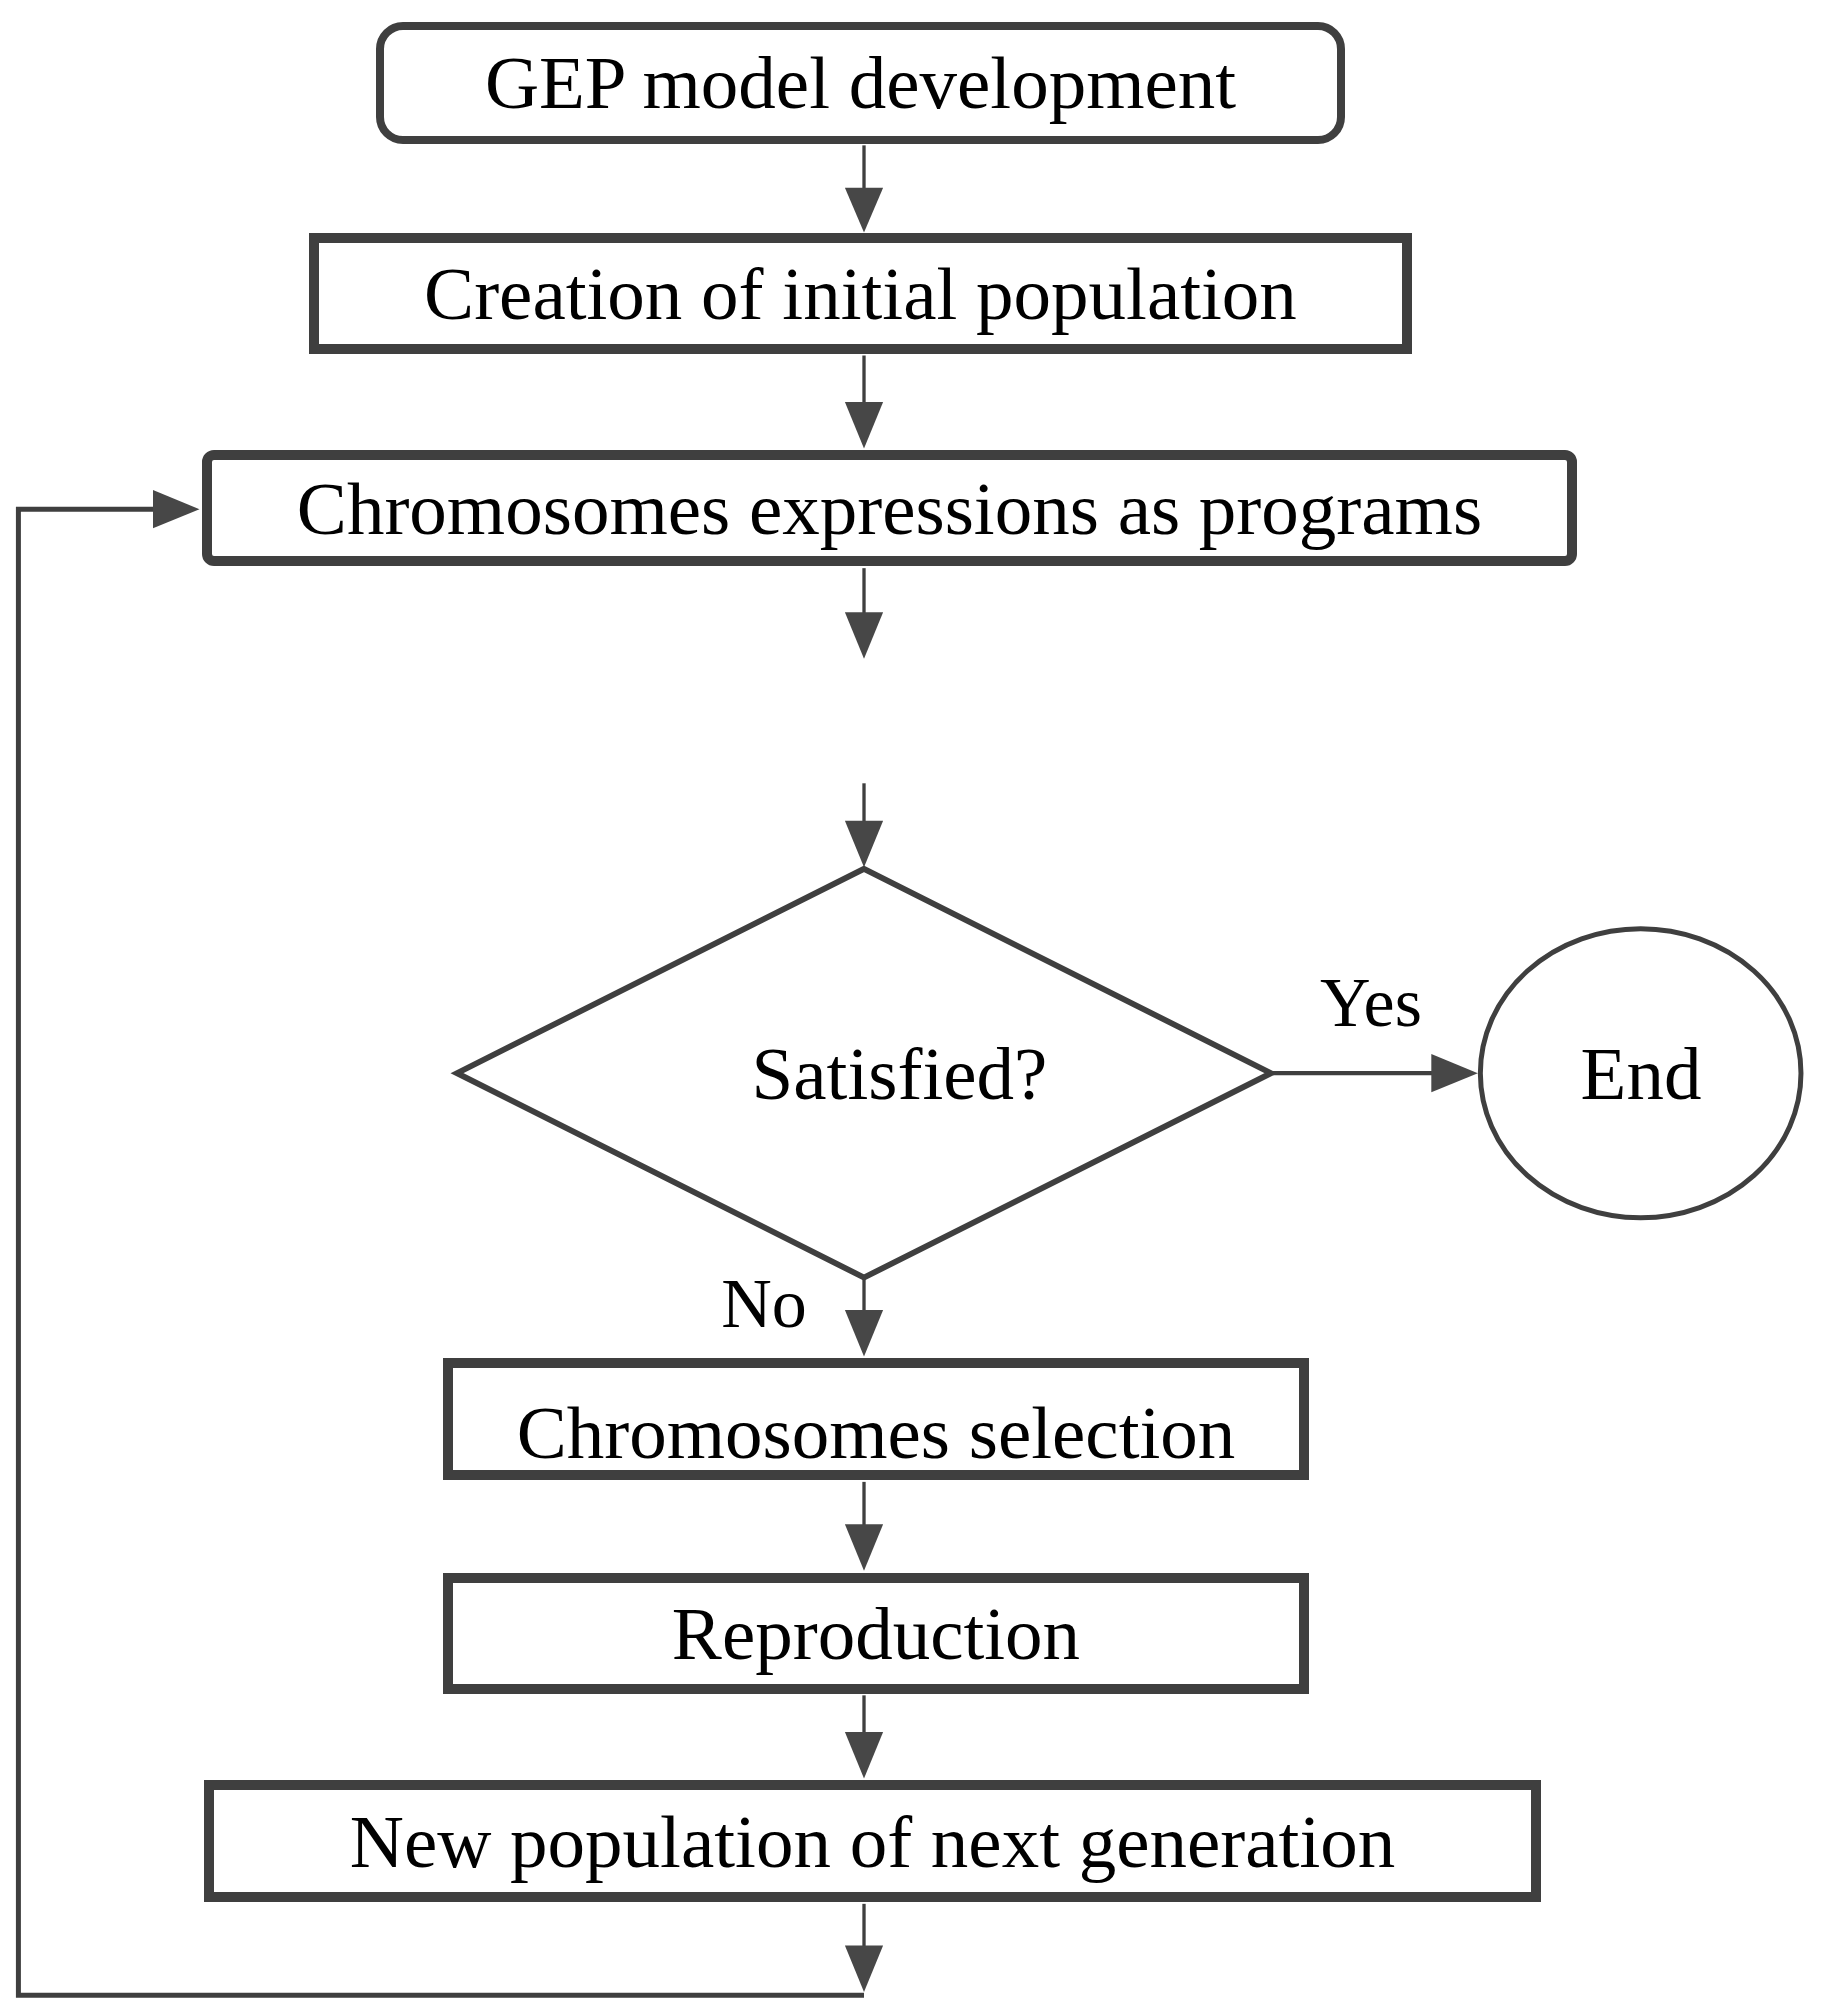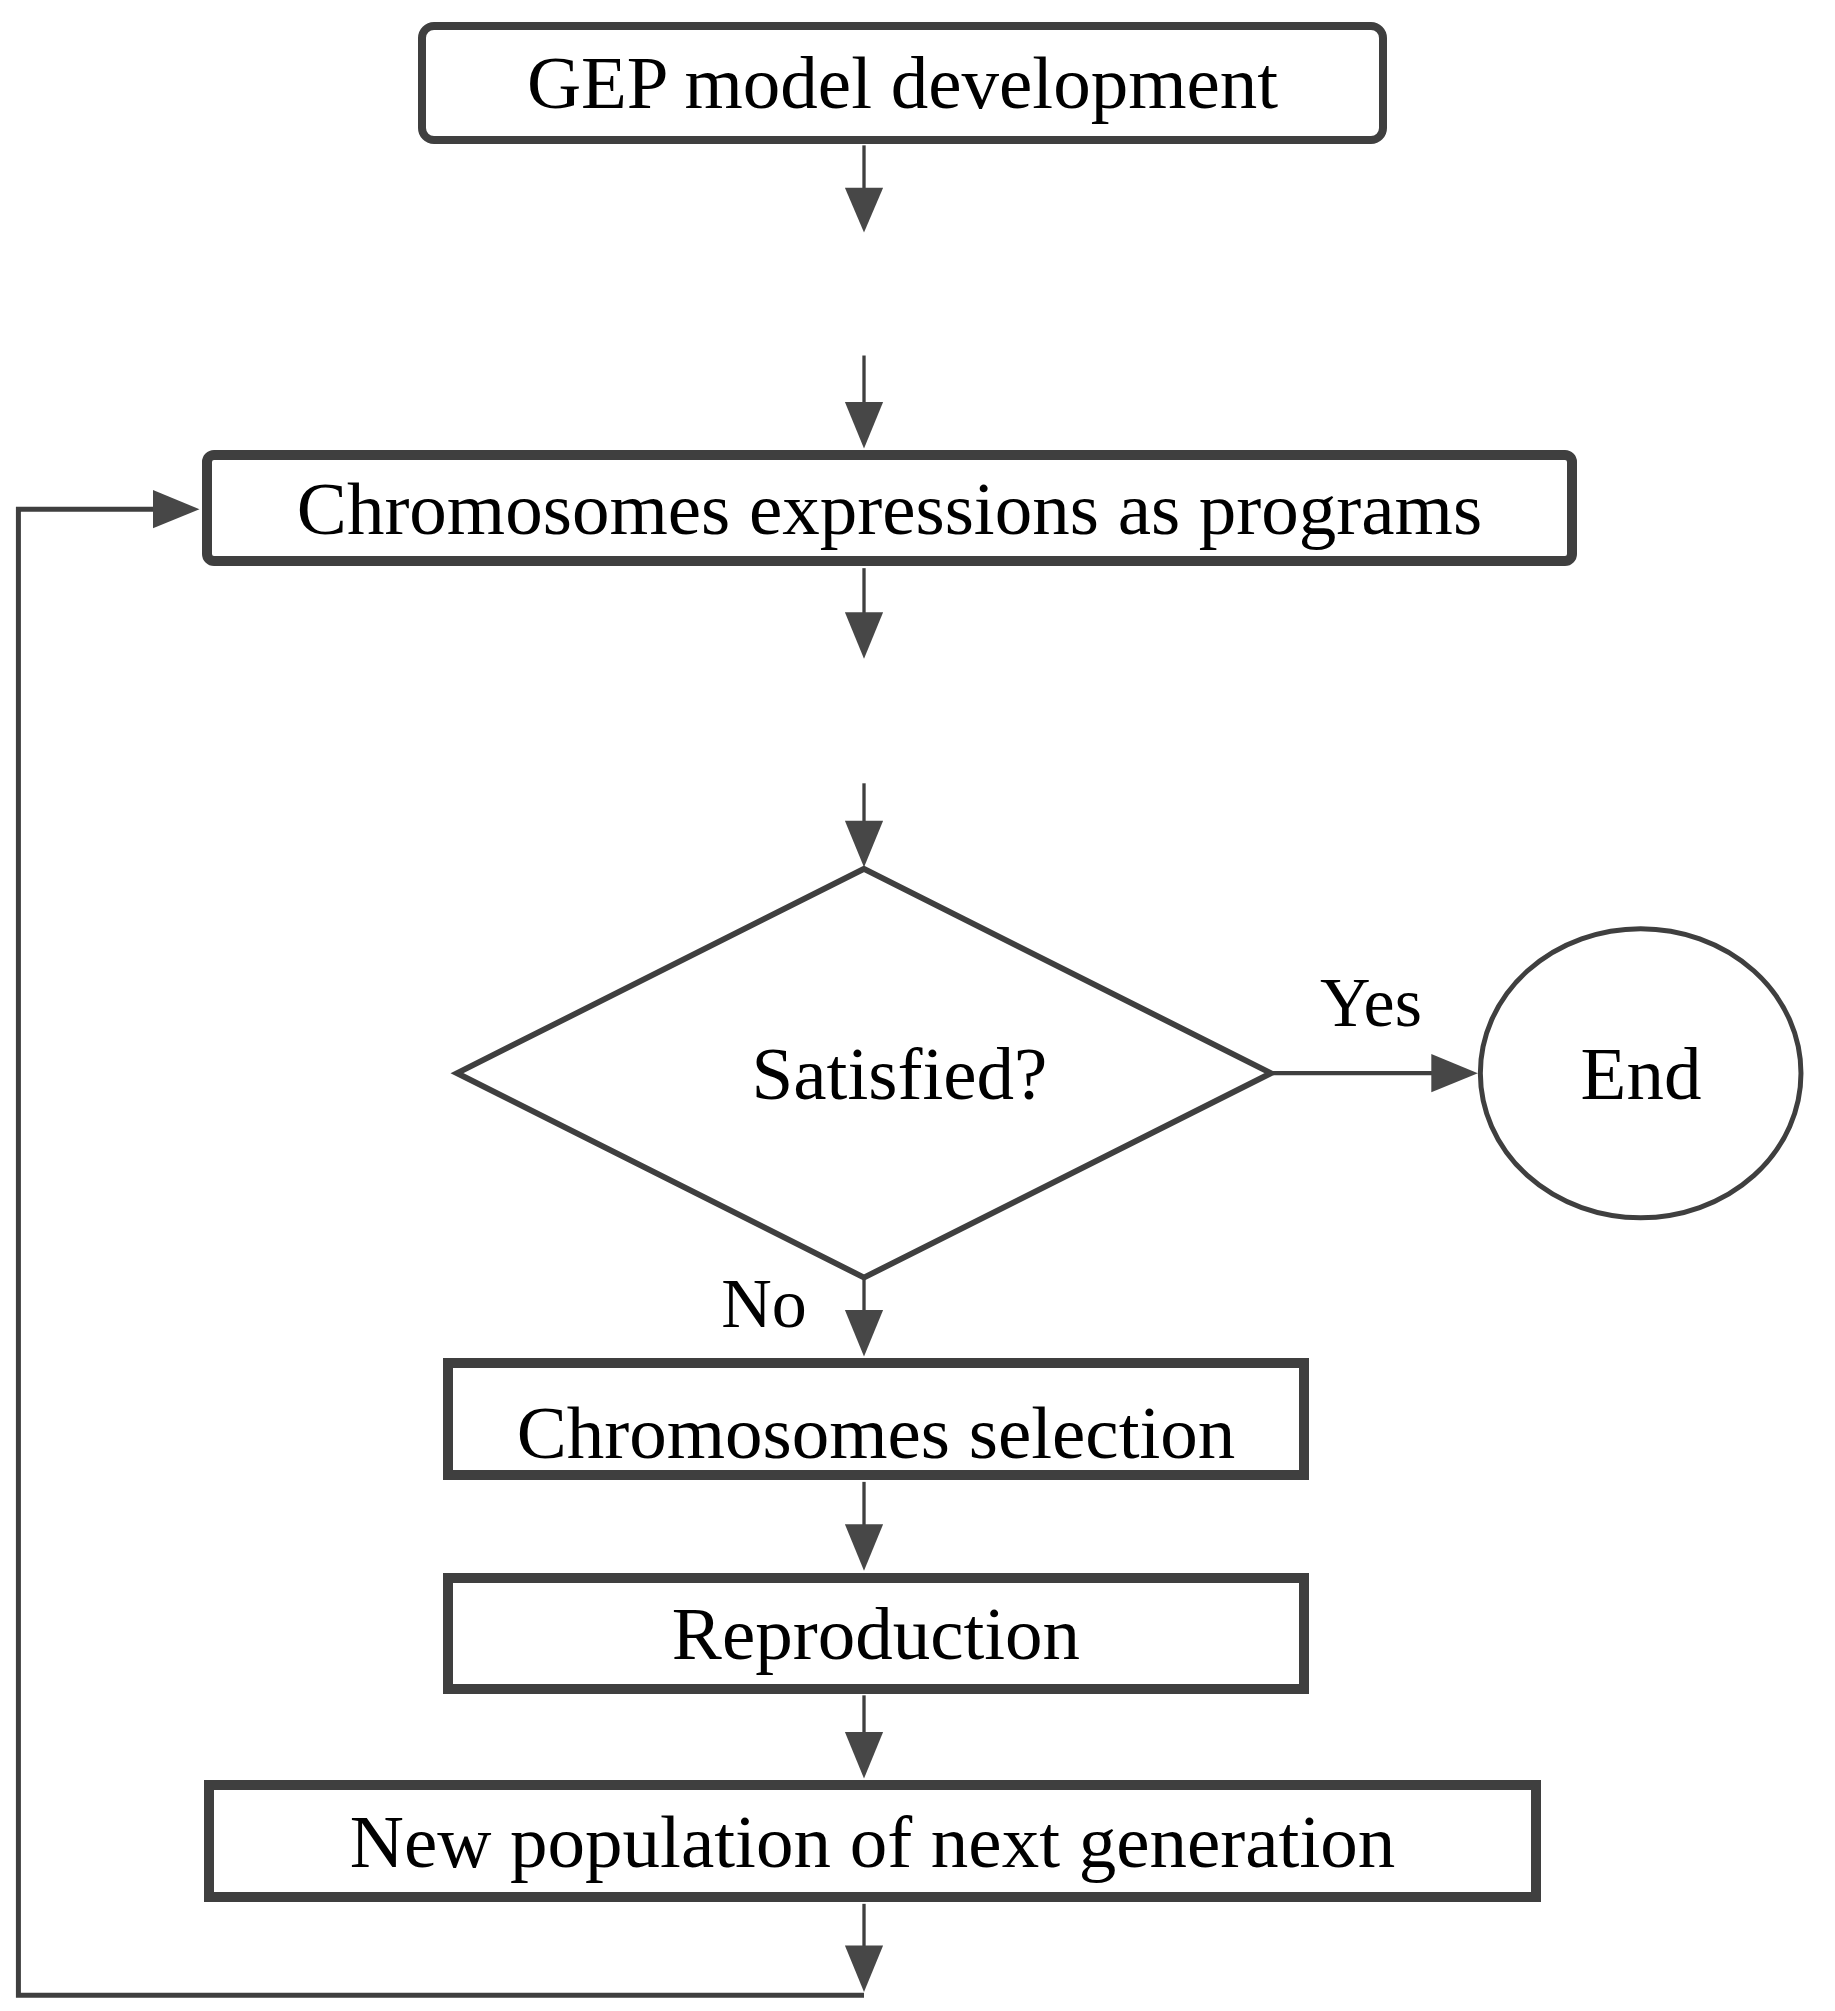--- a/index.html
+++ b/index.html
@@ -24,22 +24,21 @@
     display: flex;
     align-items: center;
     justify-content: center;
     font-size: 75px;
     line-height: 1;
     white-space: nowrap;
     color: #000000;
   }
   .node.rounded {
     border-width: 8.3px;
-    border-radius: 16px;
-    margin-left: 42px;
+    border-radius: 27px;
   }
   .shape-label {
     position: absolute;
     display: flex;
     align-items: center;
     justify-content: center;
     font-size: 75px;
     line-height: 1;
     white-space: nowrap;
     color: #000000;
@@ -114,20 +113,23 @@
     <g>
       <polyline points="1040,2402 22,2402 22,613 192,613" fill="none" stroke-width="6"></polyline>
       <polygon class="head" points="240,613 184,590 184,636"></polygon>
     </g>
   </svg>
 
   <div class="node rounded" style="left:376px; top:21.6px; width:969px; height:122px;">
     <span>GEP model development</span>
   </div>
 
+  <div class="node" style="left:309px; top:233px; width:1103px; height:121px;">
+    <span>Creation of initial population</span>
+  </div>
 
   <div class="node" style="left:202px; top:450px; width:1375px; height:116px;border-radius:12px;">
     <span>Chromosomes expressions as programs</span>
   </div>
 
 
   <div class="shape-label" style="left:692px; top:1032px; width:415px; height:83px;align-items:center;">
     <span>Satisfied?</span>
   </div>
 

